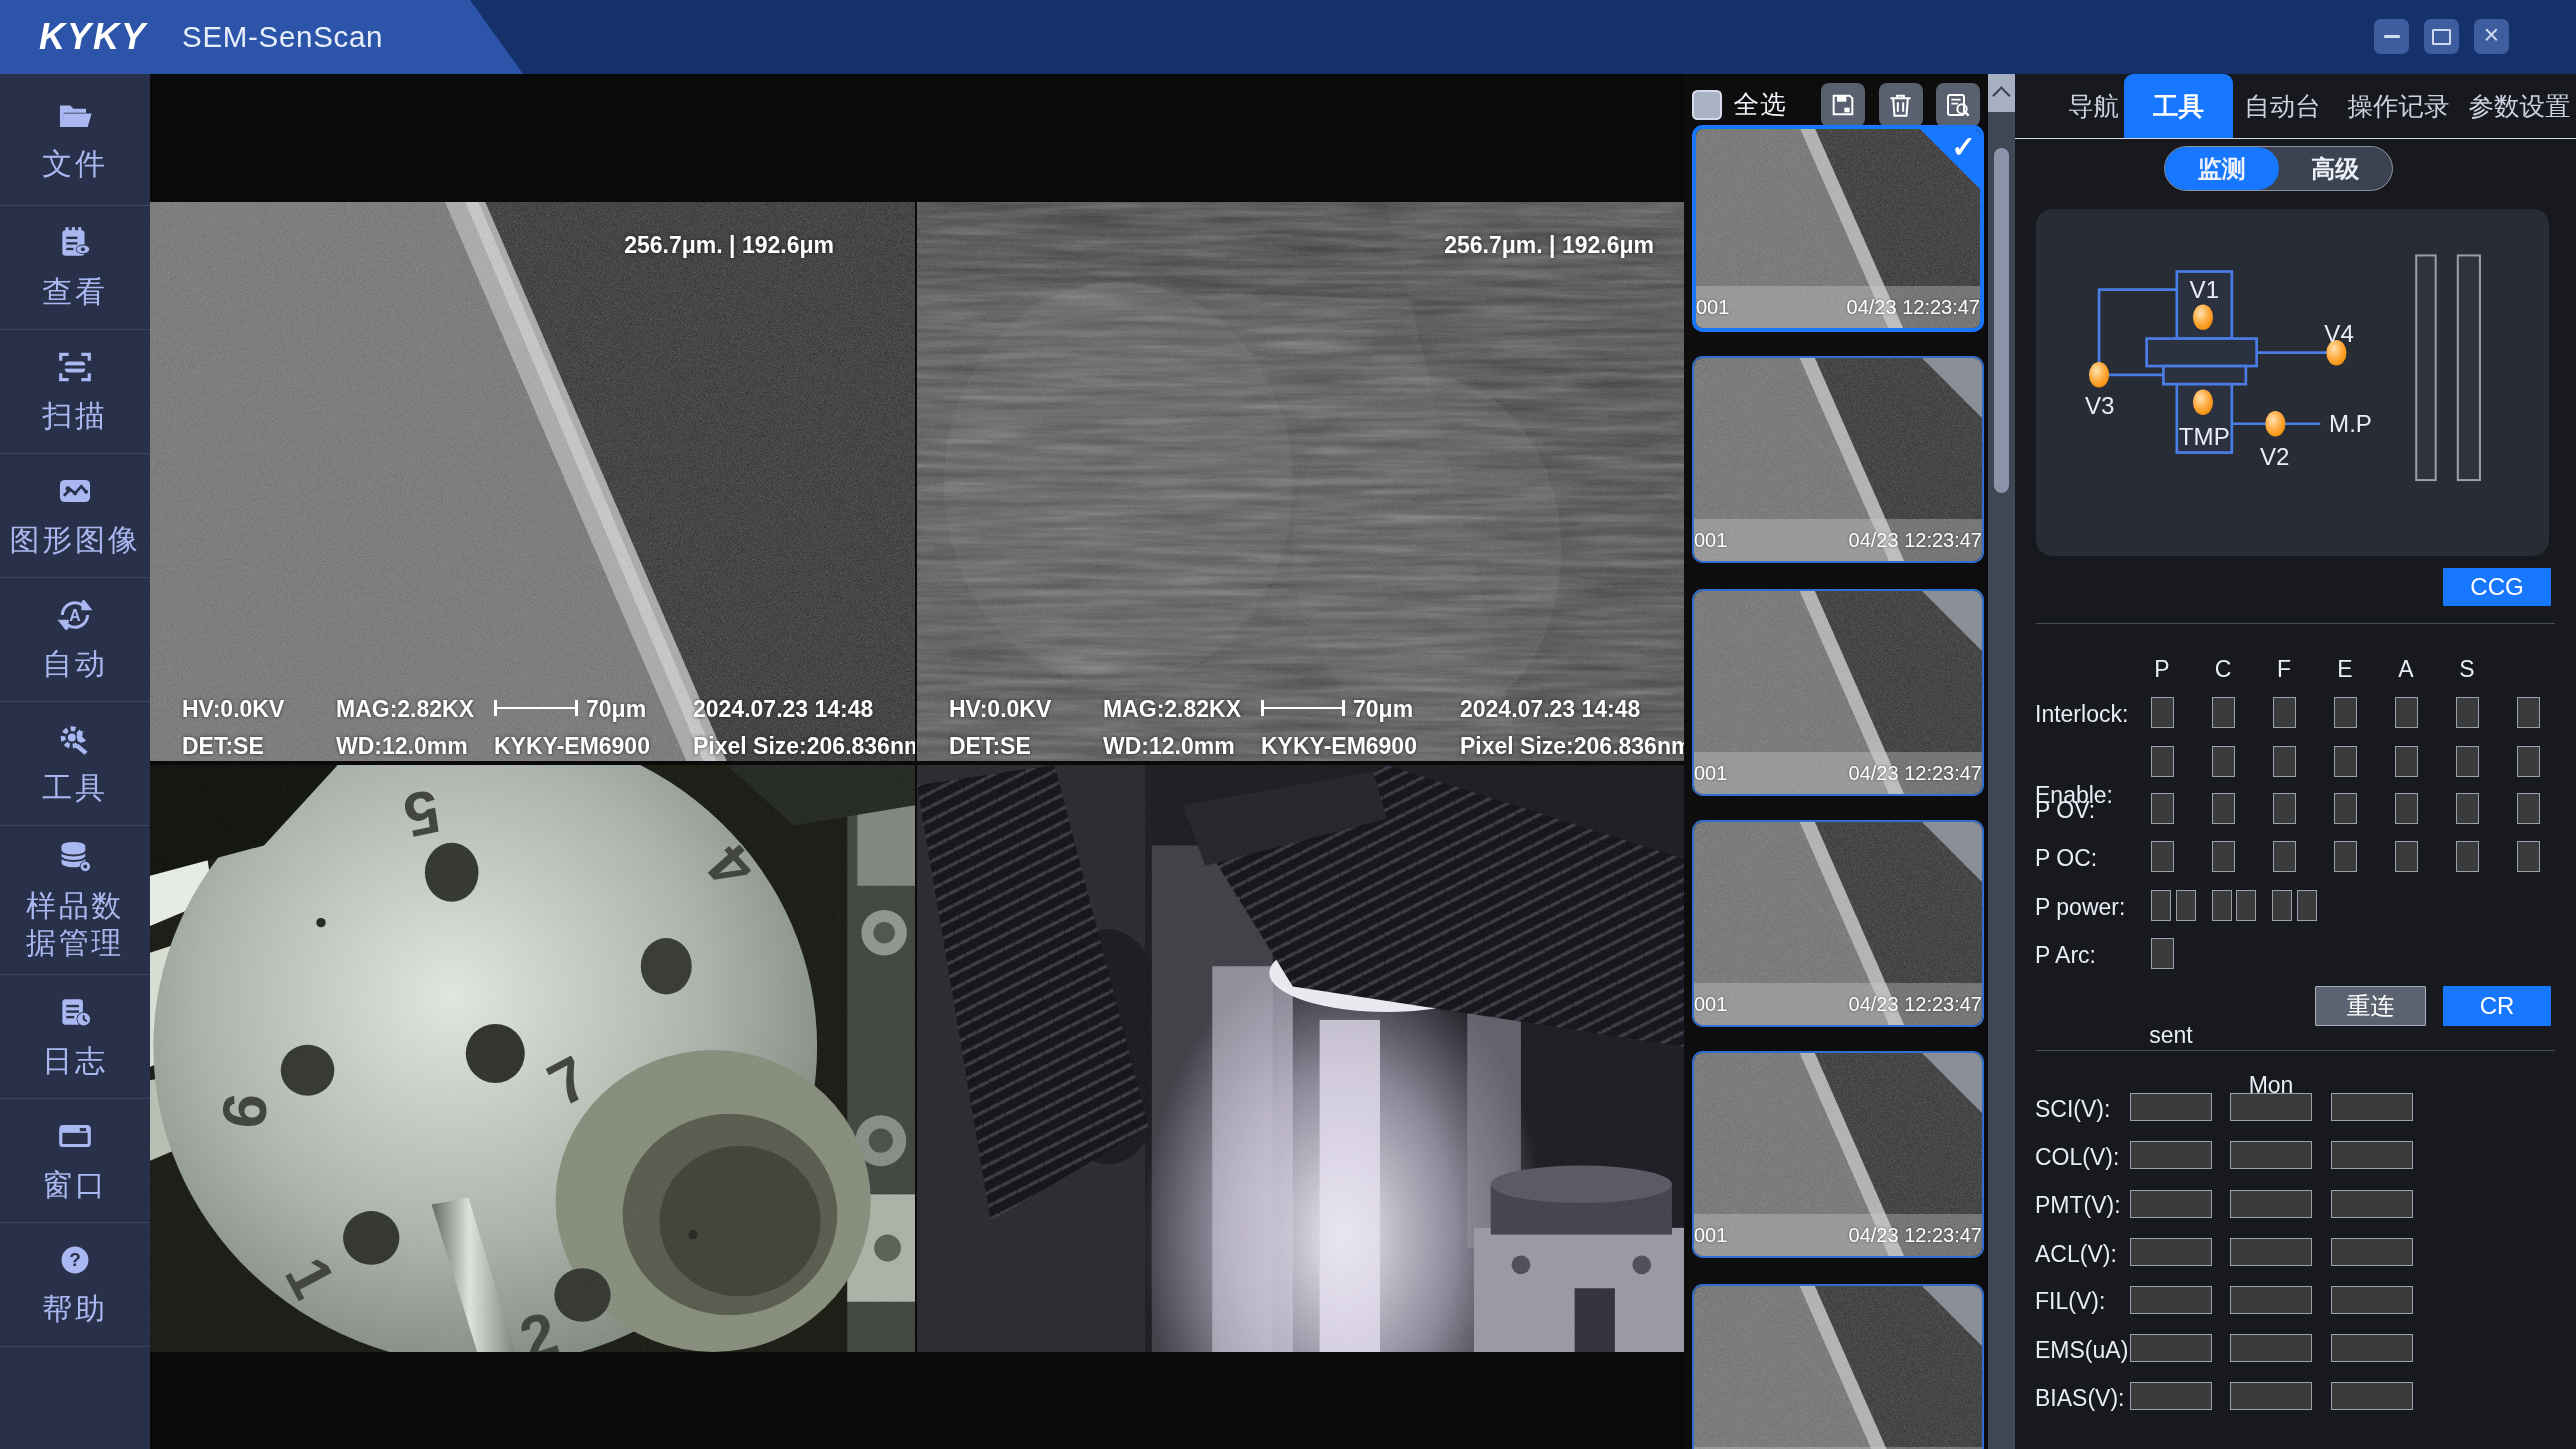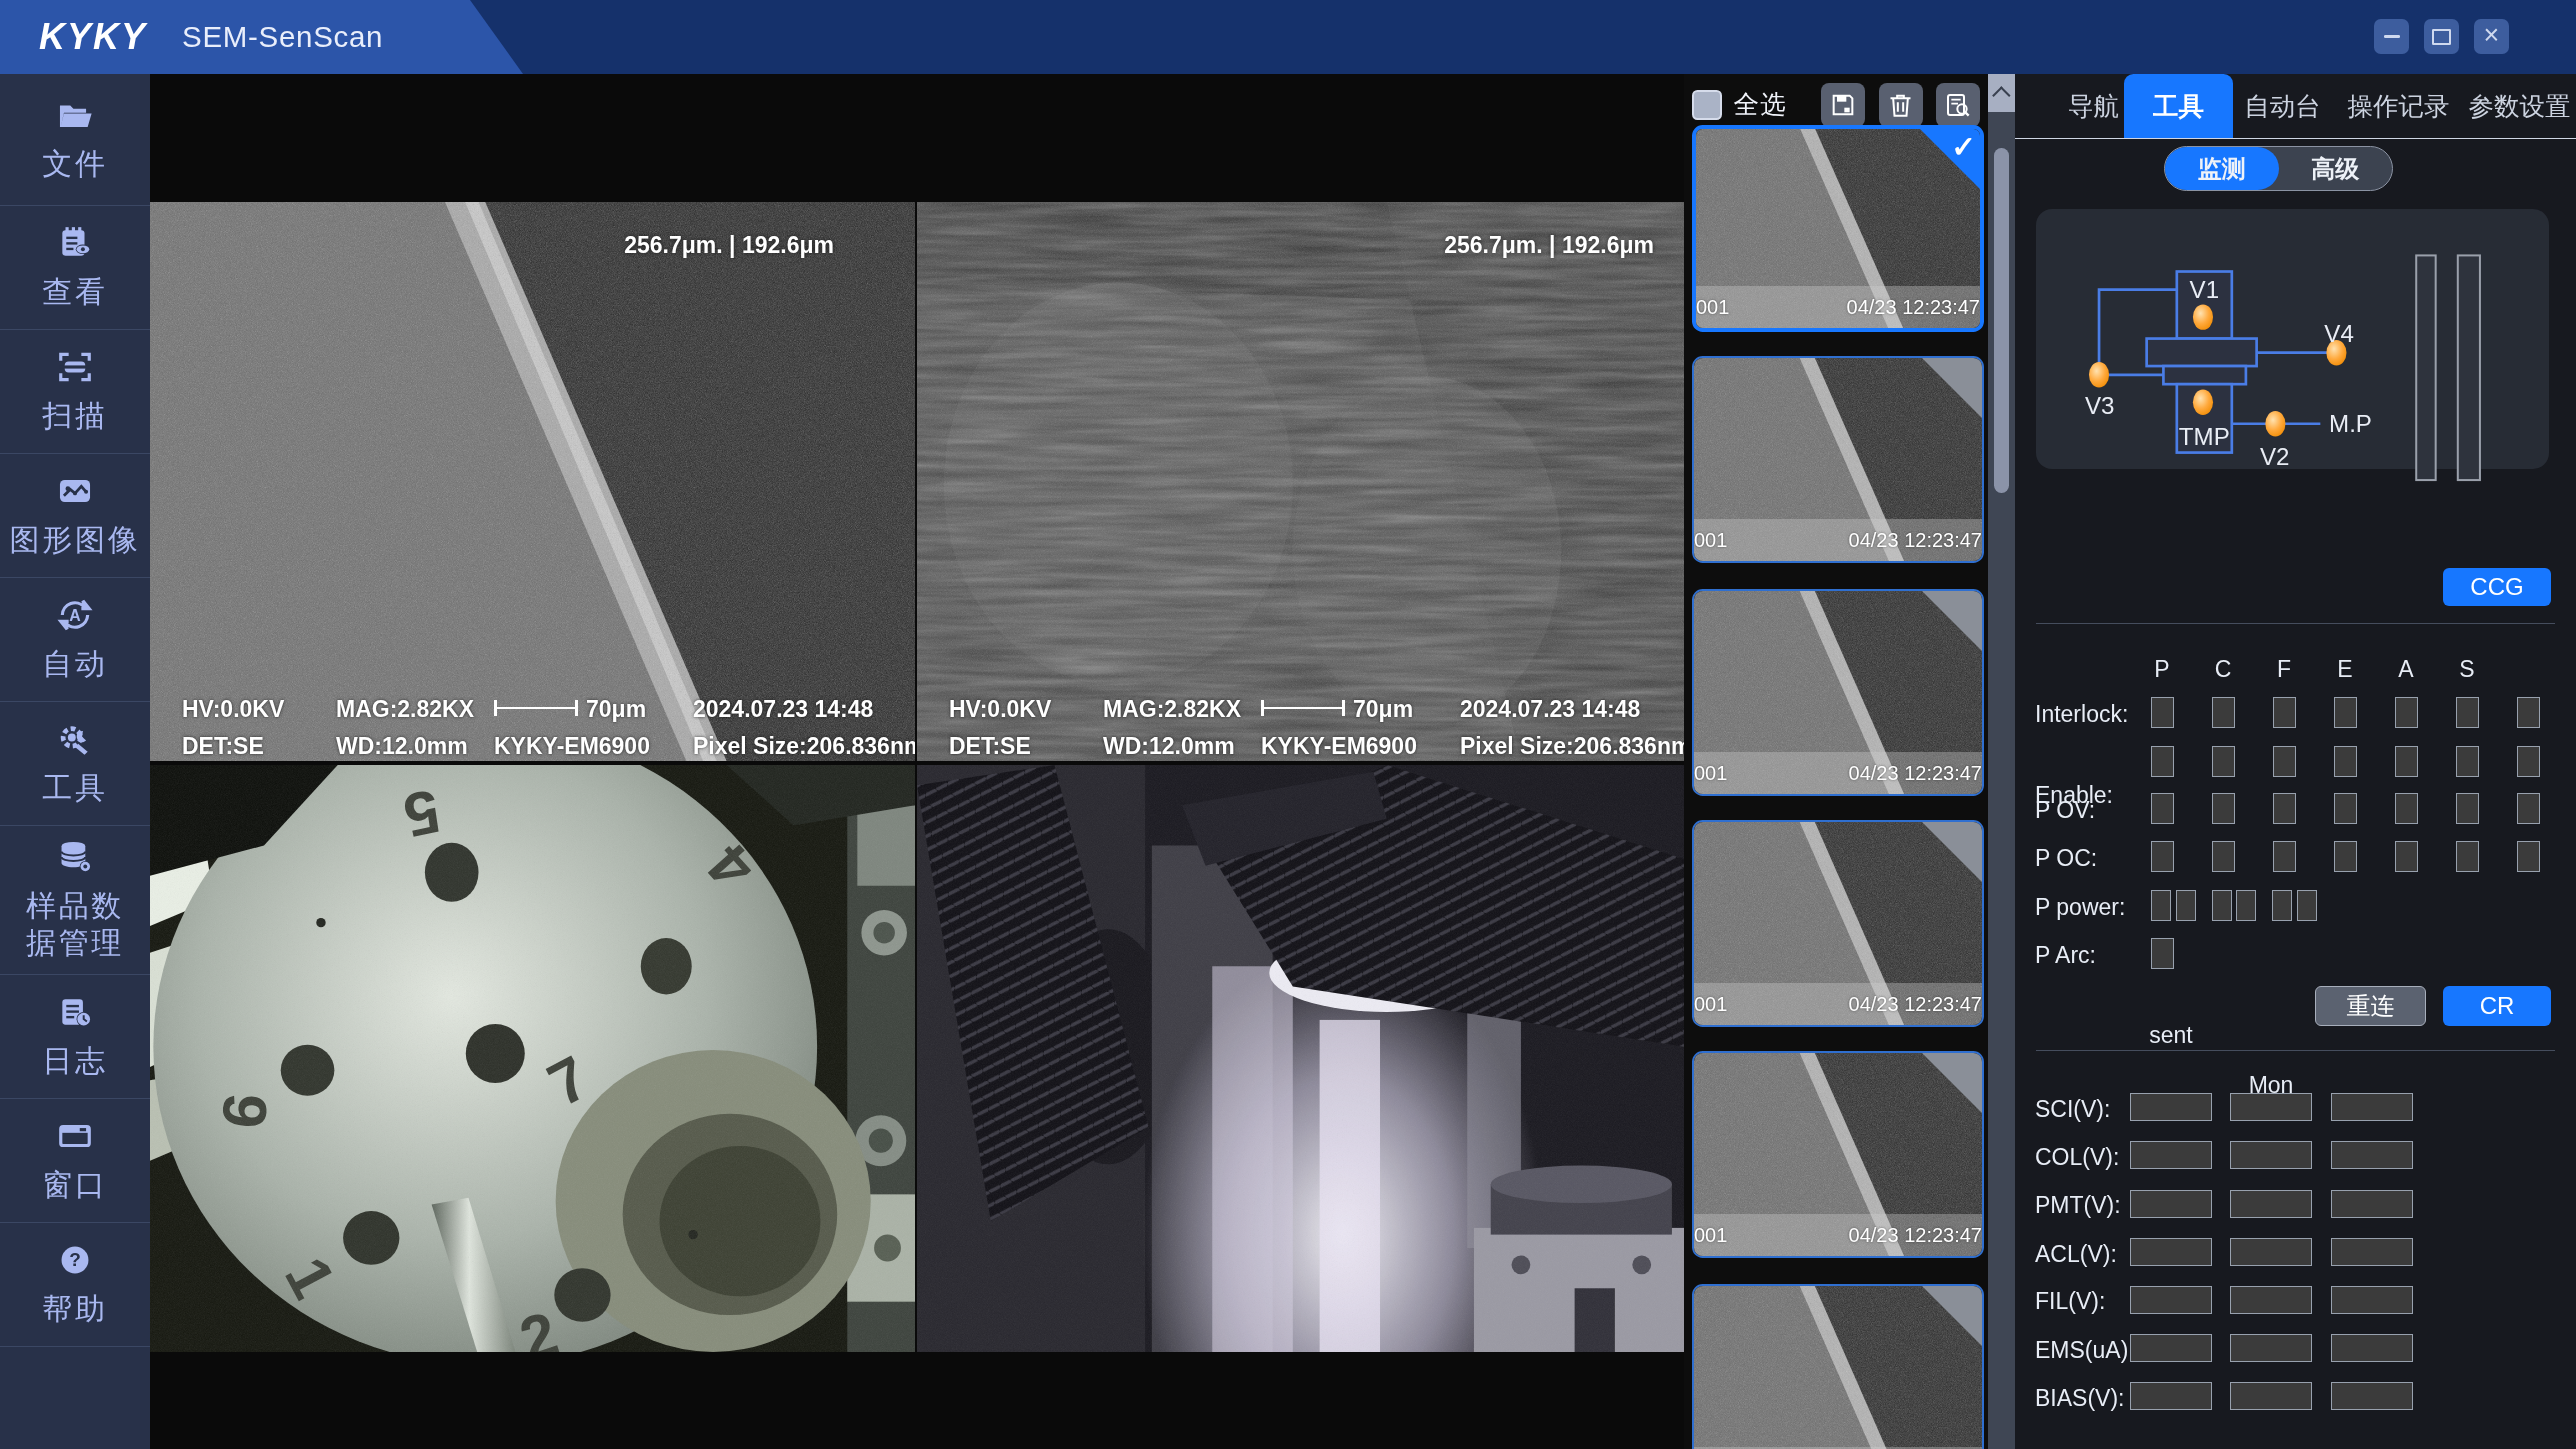--- a/index.html
+++ b/index.html
@@ -84,22 +84,22 @@
 
   
   .rpanel{position:absolute;left:2015px;top:74px;width:561px;height:1375px;background:#17191f;color:#dfe6f2;}
   .tabs{position:absolute;left:0;top:0;width:561px;height:64px;}
   .tab{position:absolute;top:0;height:64px;display:flex;align-items:center;justify-content:center;color:#ccd3e0;font-size:25.5px;}
   .tab.active{background:#1777ff;border-radius:9.4px 9.4px 0 0;color:#fff;font-weight:bold;}
   .tabline{position:absolute;left:0;top:64px;width:561px;height:1.3px;background:#cfd6e4;}
   .pill{position:absolute;left:149px;top:72px;width:229px;height:45px;border-radius:23px;background:#3c4350;border:1.3px solid #8b93a3;box-sizing:border-box;display:flex;}
   .pillseg{flex:1;display:flex;align-items:center;justify-content:center;font-size:24px;font-weight:bold;color:#eef2f8;border-radius:23px;}
   .pillseg.active{background:#1777ff;}
-  .diagcard{position:absolute;left:21px;top:135px;width:513px;height:260px;border-radius:16px;background:#272c35;}
-  .btn{position:absolute;display:flex;align-items:center;justify-content:center;font-size:24px;color:#fff;border-radius:6px;}
+  .diagcard{position:absolute;left:21px;top:135px;width:513px;height:347px;border-radius:16px;background:#272c35;}
+  .btn{position:absolute;display:flex;align-items:center;justify-content:center;font-size:24px;color:#fff;border-radius:1px;}
   .btn.blue{background:#1777ff;}
   .btn.gray{background:#5b6270;border:1.3px solid #a7aebb;box-sizing:border-box;}
   .hdiv{position:absolute;left:21px;width:519px;height:1.3px;background:#454d5d;}
   .rlabel{position:absolute;left:20px;font-size:23px;color:#e8edf6;white-space:nowrap;}
   .colhead{position:absolute;font-size:23px;color:#e8edf6;transform:translateX(-50%);}
   .ckrow{position:absolute;left:136px;display:flex;gap:38px;}
   .ck{width:23px;height:31px;background:#3b3b3b;border:1.3px solid #98a1ae;box-sizing:border-box;}
   .ckrow.pw{gap:0;}
   .ckrow.pw .ck{width:20px;margin-right:4.7px;}
   .ckrow.pw .ck:nth-child(2n){margin-right:16px;}

